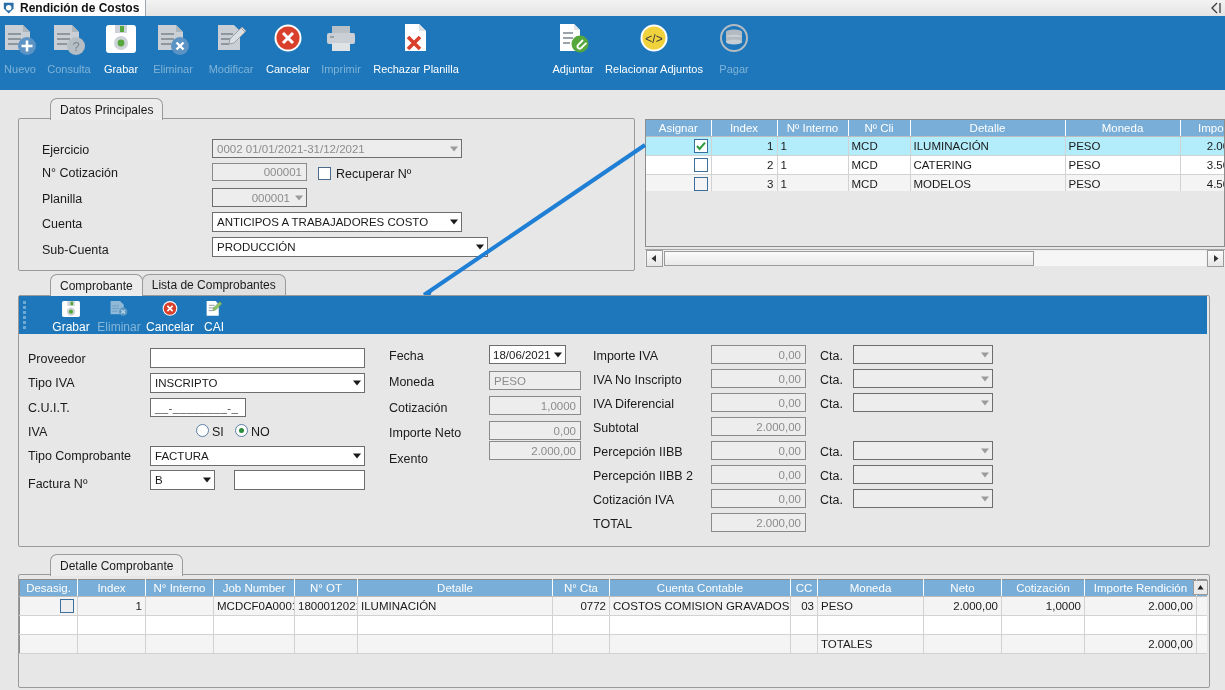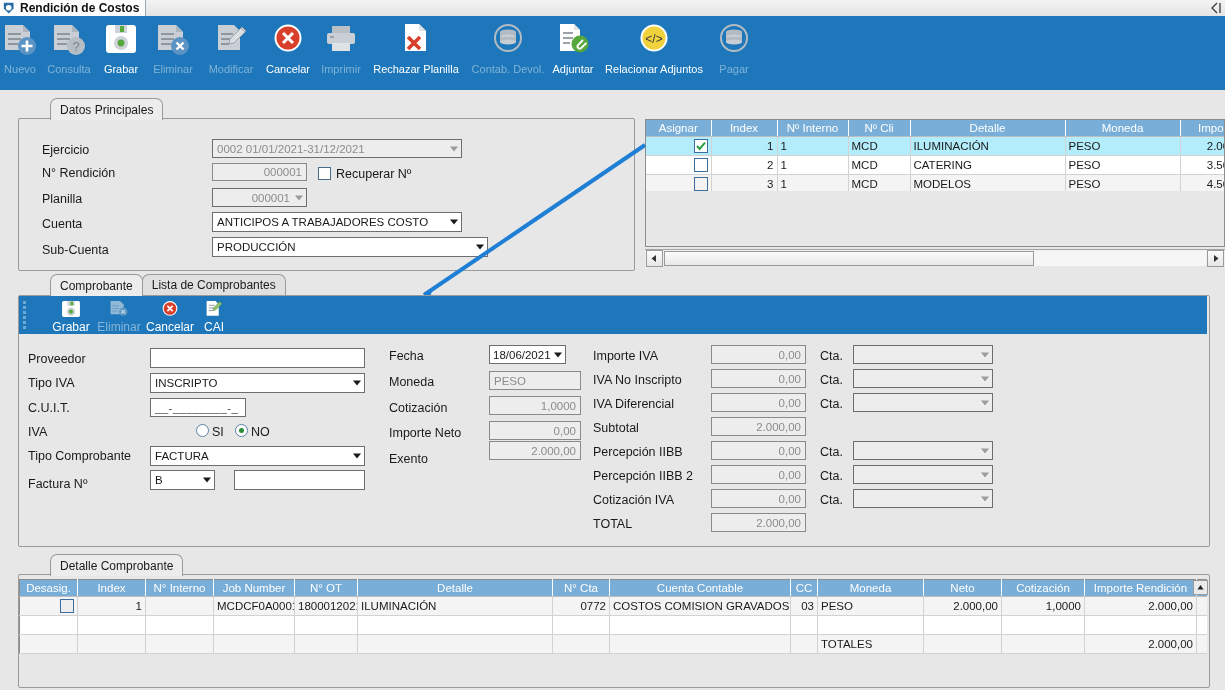--- a/index.html
+++ b/index.html
@@ -208,33 +208,20 @@
       <div class="ico">
         <svg width="38" height="40" viewBox="0 0 38 40">
           <path d="M8 3 h14 l7 7 v20 h-21 z" fill="#ffffff"></path>
           <path d="M22 3 l7 7 h-7 z" fill="#dfe3e6"></path>
           <path d="M11 16 l12 12 M23 16 l-12 12" stroke="#d9402c" stroke-width="3.6"></path>
         </svg>
       </div>
       <div class="cap">Rechazar Planilla</div>
     </div>
 
-    <div class="tbtn dis" style="left:466px;width:84px;">
-      <div class="ico">
-        <svg width="38" height="40" viewBox="0 0 38 40">
-          <circle cx="19" cy="17" r="13" fill="none" stroke="#b3bbc2" stroke-width="2"></circle>
-          <ellipse cx="19" cy="11" rx="8" ry="2.6" fill="#b3bbc2"></ellipse>
-          <rect x="11" y="11" width="16" height="5" fill="#b3bbc2"></rect>
-          <ellipse cx="19" cy="16" rx="8" ry="2.6" fill="#c7ced4"></ellipse>
-          <rect x="11" y="16" width="16" height="5" fill="#b3bbc2"></rect>
-          <ellipse cx="19" cy="21" rx="8" ry="2.6" fill="#c7ced4"></ellipse>
-        </svg>
-      </div>
-      <div class="cap">Contab. Devol.</div>
-    </div>
 
     <div class="tbtn" style="left:546px;width:54px;">
       <div class="ico">
         <svg width="38" height="40" viewBox="0 0 38 40">
           <path d="M6 3 h14 l6 6 v21 h-20 z" fill="#ffffff"></path>
           <path d="M20 3 l6 6 h-6 z" fill="#dfe3e6"></path>
           <rect x="9" y="11" width="10" height="2" fill="#9aa3aa"></rect>
           <rect x="9" y="16" width="10" height="2" fill="#9aa3aa"></rect>
           <rect x="9" y="21" width="7" height="2" fill="#9aa3aa"></rect>
           <circle cx="26" cy="23" r="8.5" fill="#56a83c"></circle>
@@ -277,21 +264,21 @@
   </div>
   <div class="panel" style="left:18px;top:118px;width:615px;height:151px;">
   </div>
 
   <div class="lab" style="left:42px;top:143px;">Ejercicio</div>
   <div class="combo ro" style="left:212px;top:139px;width:250px;height:19px;">
     <span>0002 01/01/2021-31/12/2021</span>
     <span class="arw"></span>
   </div>
 
-  <div class="lab" style="left:42px;top:166px;">N° Rendición</div>
+  <div class="lab" style="left:42px;top:166px;">N° Cotización</div>
   <div class="fld ro r" style="left:212px;top:163px;width:95px;height:18px;">
     <span>000001</span>
   </div>
   <div class="chk" style="left:318px;top:167px;"></div>
   <div class="lab" style="left:336px;top:167px;">Recuperar Nº</div>
 
   <div class="lab" style="left:42px;top:192px;">Planilla</div>
   <div class="combo ro" style="left:212px;top:188px;width:95px;height:19px;justify-content:flex-end;padding-right:16px;">
     <span>000001</span>
     <span class="arw"></span>

